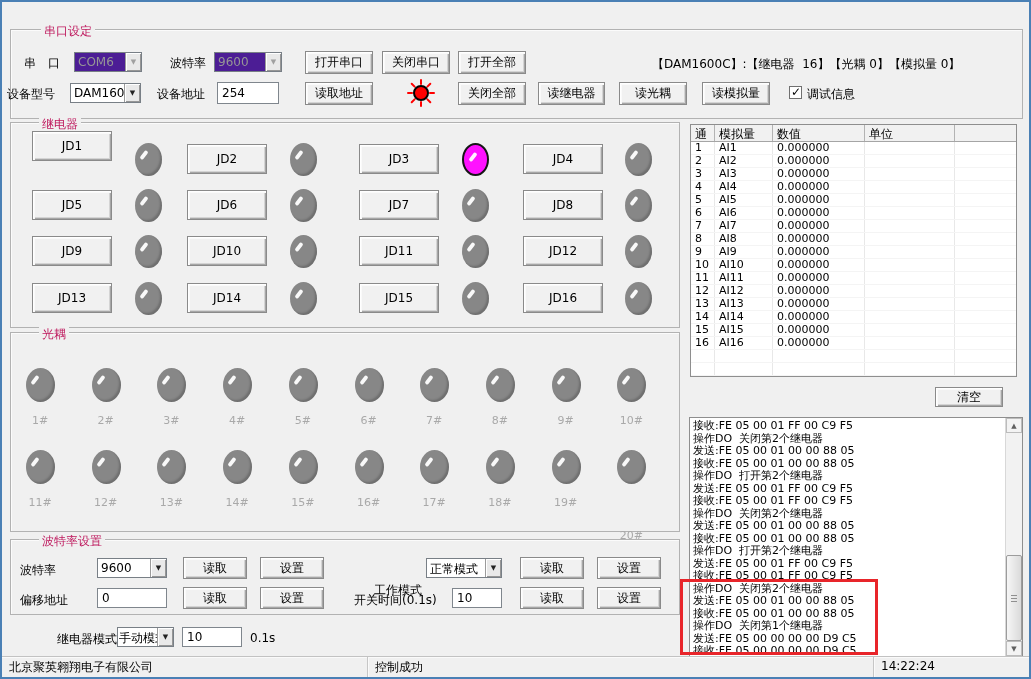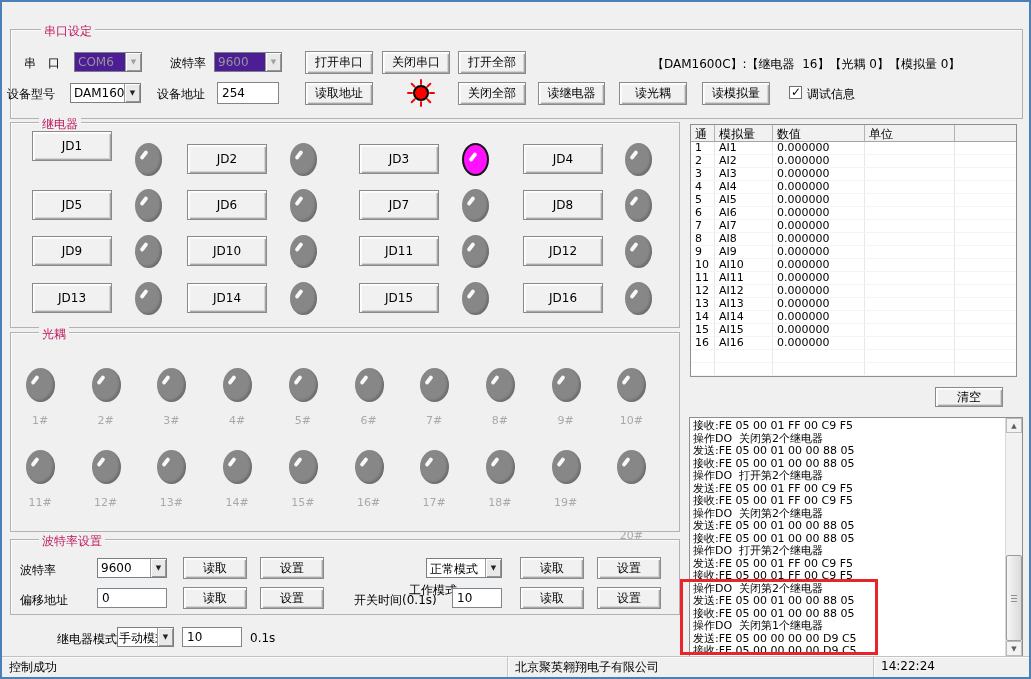--- a/index.html
+++ b/index.html
@@ -227,21 +227,21 @@
   <div class="group" style="left:8px;top:537px;width:670px;height:76px;"></div>
   <span class="group-label" style="left:16px;top:531px;">波特率设置</span>
 
   <span class="lbl" style="left:18px;top:560px;">波特率</span>
   <div class="combo" style="left:95px;top:556px;width:70px;height:20px;">
     <span class="val">9600</span>
     <span class="arr">▼</span>
   </div>
   <div class="btn" style="left:181px;top:555px;width:64px;height:22px;">读取</div>
   <div class="btn" style="left:258px;top:555px;width:64px;height:22px;">设置</div>
-  <span class="lbl" style="left:372px;top:580px;margin-left:35px;">工作模式</span>
+  <span class="lbl" style="left:372px;top:580px;">工作模式</span>
   <div class="combo" style="left:424px;top:556px;width:76px;height:20px;">
     <span class="val">正常模式</span>
     <span class="arr">▼</span>
   </div>
   <div class="btn" style="left:518px;top:555px;width:64px;height:22px;">读取</div>
   <div class="btn" style="left:595px;top:555px;width:64px;height:22px;">设置</div>
 
   <span class="lbl" style="left:18px;top:590px;">偏移地址</span>
   <input class="input" style="left: 95px; top: 586px; width: 70px; height: 20px;" value="0">
   <div class="btn" style="left:181px;top:585px;width:64px;height:22px;">读取</div>
@@ -404,18 +404,18 @@
     <div class="scrollbar">
       <div class="sb-btn sb-up">▲</div>
       <div class="sb-thumb"></div>
       <div class="sb-btn sb-down">▼</div>
     </div>
   </div>
 
   <div class="redbox"></div>
 
   <div class="statusbar">
+    <div class="seg seg2">北京聚英翱翔电子有限公司</div>
     <div class="seg seg1">控制成功</div>
-    <div class="seg seg2">北京聚英翱翔电子有限公司</div>
     <div class="seg seg3">14:22:24</div>
   </div>
 
 </div>
 
 </body></html>

